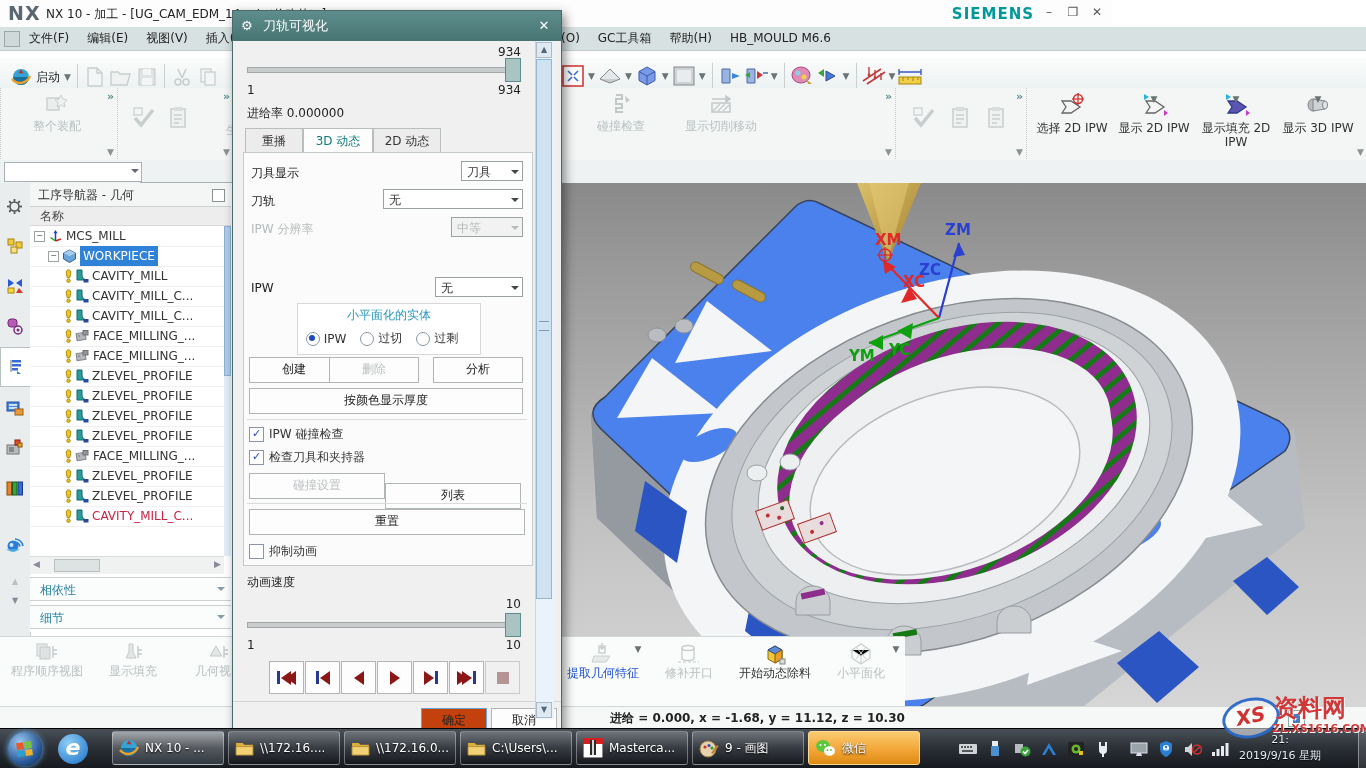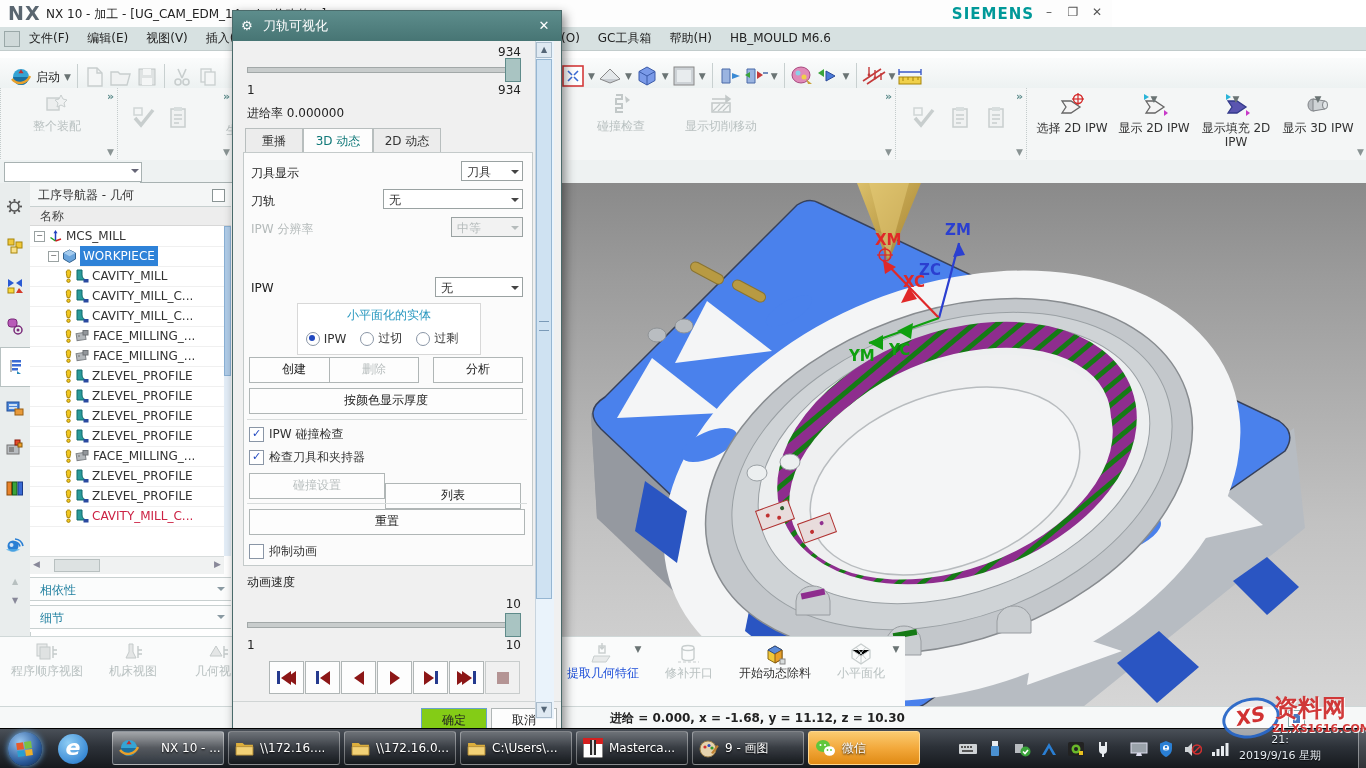--- a/index.html
+++ b/index.html
@@ -92,21 +92,21 @@
   .tab.on{background:#fdfdfd;border-bottom-color:#fdfdfd;color:#0f7878}
   .pb{position:absolute;top:0;width:33px;height:31px;background:#fdfdfd;border:1px solid #b0b6b6;display:flex;align-items:center;justify-content:center;gap:1px}
   .pb-bar{width:3px;height:13px;background:#253a8e}
   .tri-l{width:0;height:0;border-right:10px solid #8c1616;border-top:7px solid transparent;border-bottom:7px solid transparent}
   .tri-r{width:0;height:0;border-left:10px solid #8c1616;border-top:7px solid transparent;border-bottom:7px solid transparent}
   .pb.off{background:#f0f0f0;border-color:#c8cccc}
   #dscroll{left:302px;top:30px;width:18px;height:678px;background:#eaf3fb;border-left:1px solid #c8d4de}
   .darr{left:303px;width:16px;height:16px;background:#dfe9f2;border:1px solid #aabccc;text-align:center;line-height:14px;font-size:8px;color:#567;box-sizing:border-box}
   #dthumb{left:303px;top:48px;width:16px;height:540px;background:#cfe2f2;border:1px solid #96b6d2;box-sizing:border-box}
   #dgrip{left:306px;top:310px;width:10px;height:8px;border-top:1px solid #7a9ab8;border-bottom:1px solid #7a9ab8;}
-  .okbtn{background:#84cc16;border:1px solid #6aa2cc}
+  .okbtn{background:#c2410c;border:1px solid #6aa2cc}
   
   #taskbar{left:0;top:728px;width:1366px;height:40px;background:linear-gradient(#4a5058,#2c3138 45%,#15181c);border-top:1px solid #000}
   .task{position:absolute;top:2px;height:34px;border-radius:3px;border:1px solid rgba(255,255,255,.35);
     background:linear-gradient(rgba(255,255,255,.22),rgba(255,255,255,.06) 50%,rgba(0,0,0,.12));
     display:flex;align-items:center;padding:0 6px;color:#fff;box-sizing:border-box;overflow:hidden;white-space:nowrap}
   .task .tl{margin-left:6px;font-size:12px;text-shadow:0 1px 2px #000}
   .task.active{background:linear-gradient(rgba(255,255,255,.5),rgba(255,255,255,.2) 50%,rgba(120,140,160,.25))}
   .task.orange{background:linear-gradient(#fbCB70,#f3a93c 50%,#e08a14);border-color:#ffd890}
   .task.orange .tl{color:#fff}
   .trayico{position:absolute;top:10px;width:20px;height:20px;display:flex;align-items:center;justify-content:center}
@@ -882,21 +882,21 @@
         </div>
         <div style="color: rgb(185, 193, 193);">程序顺序视图</div>
       </div>
       <div class="vbtn">
         <div>
           <svg xmlns="http://www.w3.org/2000/svg" width="24" height="22" viewBox="0 0 24 22">
             <path d="M8 2v8l-3 6h10l-3-6V2z" fill="#e4e6e6" stroke="#c4caca"></path>
             <path d="M17 4v12M17 8h4M17 12h4" stroke="#c4caca" stroke-width="1.4"></path>
           </svg>
         </div>
-        <div style="color: rgb(185, 193, 193);">机床视图</div>
+        <div style="color: rgb(185, 193, 193);">显示填充</div>
       </div>
       <div class="vbtn">
         <div>
           <svg xmlns="http://www.w3.org/2000/svg" width="24" height="22" viewBox="0 0 24 22">
             <path d="M3 14l6-10 6 10z" fill="#e4e6e6" stroke="#c4caca"></path>
             <path d="M17 4v12M17 8h4M17 12h4" stroke="#c4caca" stroke-width="1.4"></path>
           </svg>
         </div>
         <div style="color: rgb(185, 193, 193);">几何视图</div>
       </div>
@@ -1081,21 +1081,21 @@
   <div class="abs" style="left:8px;top:3px;width:34px;height:34px;border-radius:50%;background:radial-gradient(circle at 35% 30%,#9ac8f2,#2a5a9a 62%,#0c2344);box-shadow:0 0 6px #6ab0f0">
     <div style="position:absolute;left:9px;top:10px;width:16px;height:14px;transform:rotate(-8deg);display:grid;grid-template-columns:7px 7px;grid-gap:1px">
       <span style="background:#e85a2a"></span>
         <span style="background:#7ac043"></span>
       <span style="background:#2a9fd0"></span>
         <span style="background:#f0b02a"></span>
     </div>
   </div>
   <div class="abs" style="left:58px;top:5px;width:30px;height:30px;border-radius:50%;background:radial-gradient(circle at 35% 30%,#8ecdf5,#1a70c8);color:#fff;font-size:22px;font-style:italic;text-align:center;line-height:28px;font-weight:bold">e</div>
   <div id="taskbtns">
-      <div class="task active" style="left: 112px; width: 112px; gap: 16px;">
+      <div class="task active" style="left: 112px; width: 112px;">
         <div>
           <svg xmlns="http://www.w3.org/2000/svg" width="20" height="20" viewBox="0 0 20 20">
             <circle cx="10" cy="10" r="8" fill="#35a4d4"></circle>
             <path d="M2 10a8 8 0 0 0 16 0z" fill="#1a6fa0"></path>
             <path d="M1 12c6 7 15 4 18-3" stroke="#e8a02a" stroke-width="2.4" fill="none"></path>
             <path d="M10 2.5l2.6 3.8H7.4z" fill="#c03030"></path>
           </svg>
         </div>
         <div class="tl">NX 10 - ...</div>
       </div>

